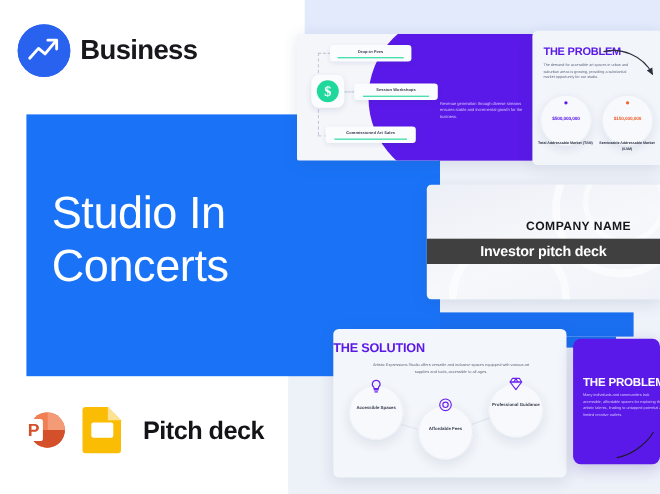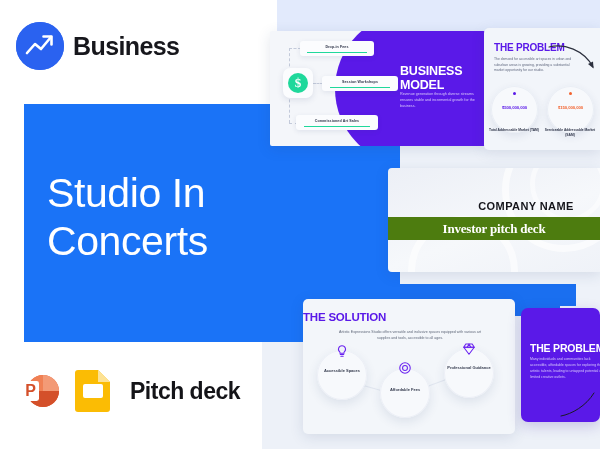--- a/index.html
+++ b/index.html
@@ -89,21 +89,21 @@
   .s-cn{left:388px;top:168px;width:212px;height:104px;border-radius:4px 0 0 4px;
      background:linear-gradient(160deg,#eceff6 0%,#f6f8fb 55%,#eff2f8 100%);}
   .cn-arcs{position:absolute;right:-26px;top:-40px;width:110px;height:110px;border-radius:50%;
      border:7px solid rgba(255,255,255,.62);}
   .cn-arcs2{position:absolute;right:-6px;top:-22px;width:66px;height:66px;border-radius:50%;
      border:5px solid rgba(255,255,255,.5);}
   .cn-arcs3{position:absolute;left:20px;bottom:-54px;width:96px;height:96px;border-radius:50%;
      border:7px solid rgba(255,255,255,.6);}
   .cn-name{position:absolute;left:388px;top:200px;width:212px;text-align:center;color:#15151b;
      font-size:11px;font-weight:bold;letter-spacing:.4px;padding-left:32px;}
-  .cn-bar{position:absolute;left:388px;top:217px;width:212px;height:23px;background:#4d7c0f;font-family:Liberation Serif, serif;}
+  .cn-bar{position:absolute;left:388px;top:217px;width:212px;height:23px;background:#404040;}
   .cn-bar span{position:absolute;inset:0;display:flex;align-items:center;justify-content:center;
      color:#fff;font-size:13px;font-weight:bold;letter-spacing:-0.2px;}
 
   
   .s-sol{left:303px;top:299px;width:212px;height:135px;border-radius:5px;background:#f3f6fa;}
   .sol-title{position:absolute;left:303px;top:311px;width:212px;color:#5a19e8;
      font-size:11.5px;font-weight:bold;letter-spacing:-0.2px;}
   .sol-body{position:absolute;left:337px;top:329px;width:146px;text-align:center;color:#5f6779;
      font-size:3.6px;line-height:1.7;}
   .sol-circ{position:absolute;width:50px;height:50px;border-radius:50%;background:#f7f9fc;
@@ -169,21 +169,20 @@
     <i></i>
   </div>
   <div class="chip chip-b">
     <span>Session Workshops</span>
     <i></i>
   </div>
   <div class="chip chip-c">
     <span>Commissioned Art Sales</span>
     <i></i>
   </div>
-  <div class="bm-title">BUSINESS MODEL</div>
   <div class="bm-body">Revenue generation through diverse streams ensures stable and incremental growth for the business.</div>
 
   <div class="slide s-mk"></div>
   <div class="mk-title">THE PROBLEM</div>
   <svg style="position:absolute;left:548px;top:40px;" width="50" height="34" viewBox="0 0 50 34">
     <path d="M1 7 C16 3, 36 10, 45 27" fill="none" stroke="#2b2f3d" stroke-width="1.1" stroke-linecap="round"></path>
     <path d="M40 24 L45.6 28.4 L45 21.4 Z" fill="#2b2f3d"></path>
   </svg>
   <div class="mk-body">The demand for accessible art spaces in urban and suburban areas is growing, providing a substantial market opportunity for our studio.</div>
 

